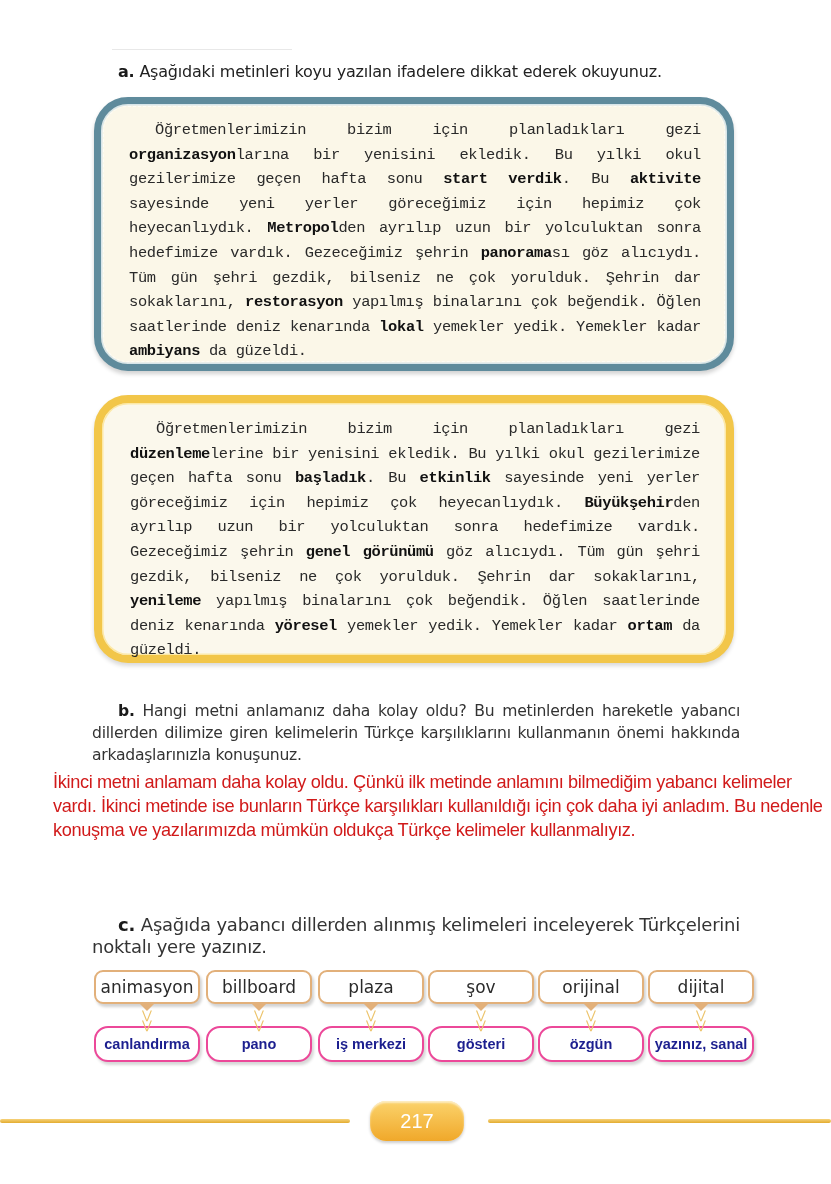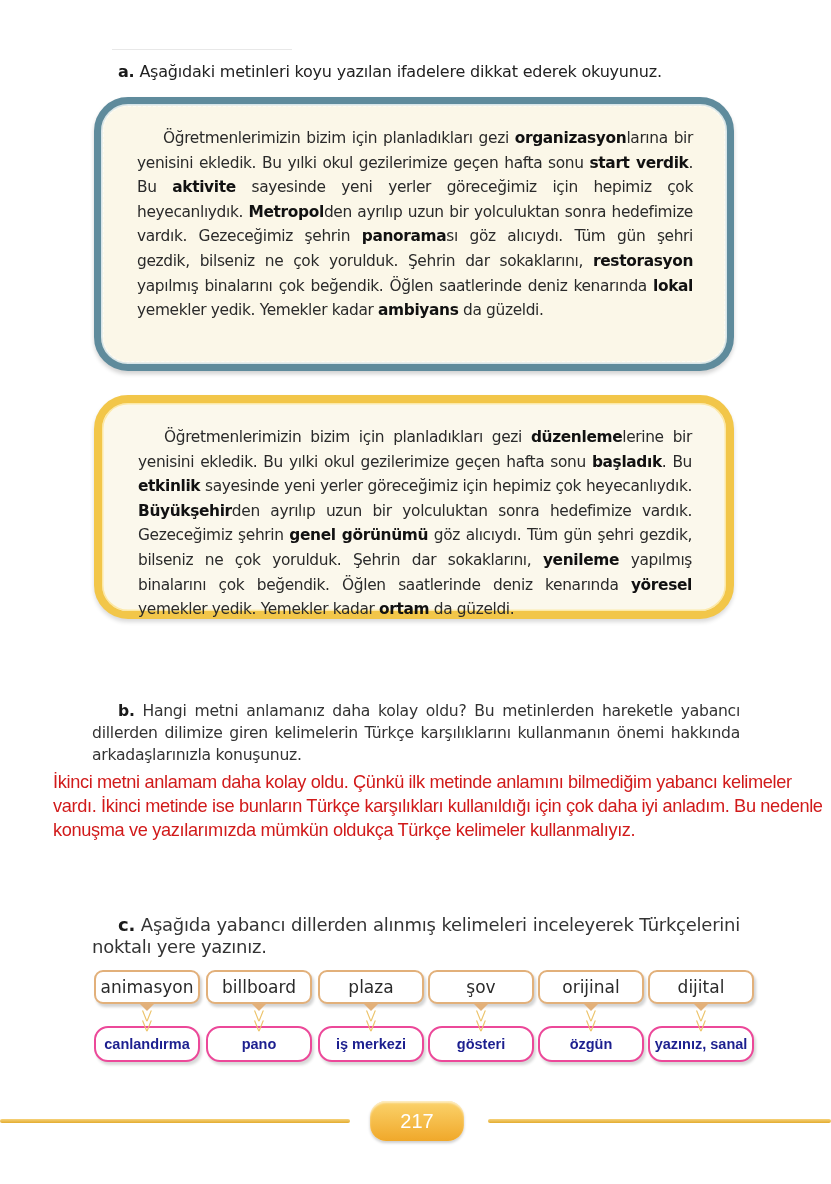--- a/index.html
+++ b/index.html
@@ -15,29 +15,29 @@
   .lbl { font-weight: bold; color: #1a1a1a; }
 
   .box {
     position: absolute; left: 94px; width: 640px;
     border-radius: 34px; box-sizing: border-box;
     background: #fbf7e8;
     padding: 14px 26px 12px 28px;
     font-size: 15.4px; line-height: 24.6px; letter-spacing: -0.35px; color: #2a2a2a;
     text-align: justify;
   }
-  .box p { margin: 8px; text-indent: 26px; }
+  .box p { margin: 0; text-indent: 26px; font-family: Liberation Mono, monospace; }
   .box-blue {
     top: 97px; height: 274px;
     border: 7px solid #5f8b9c;
     box-shadow: inset 0 0 0 1.5px #d8e6ea, 0 3px 4px rgba(0,0,0,0.18);
     outline: 1px dashed rgba(255,255,255,0.6); outline-offset: -10px;
   }
   .box-yellow {
-    top: 395px; height: 224px;
+    top: 395px; height: 268px;
     border: 8px solid #f2c649;
     box-shadow: inset 0 0 0 1.5px #fce9a8, 0 3px 4px rgba(0,0,0,0.15);
     background: #fbf8ec;
   }
 
   .section-b {
     position: absolute; left: 92px; top: 700px; width: 648px;
     font-size: 15.6px; line-height: 22px; letter-spacing: -0.25px; color: #333; text-align: justify;
   }
   .section-b .indent { display: inline-block; width: 26px; }

